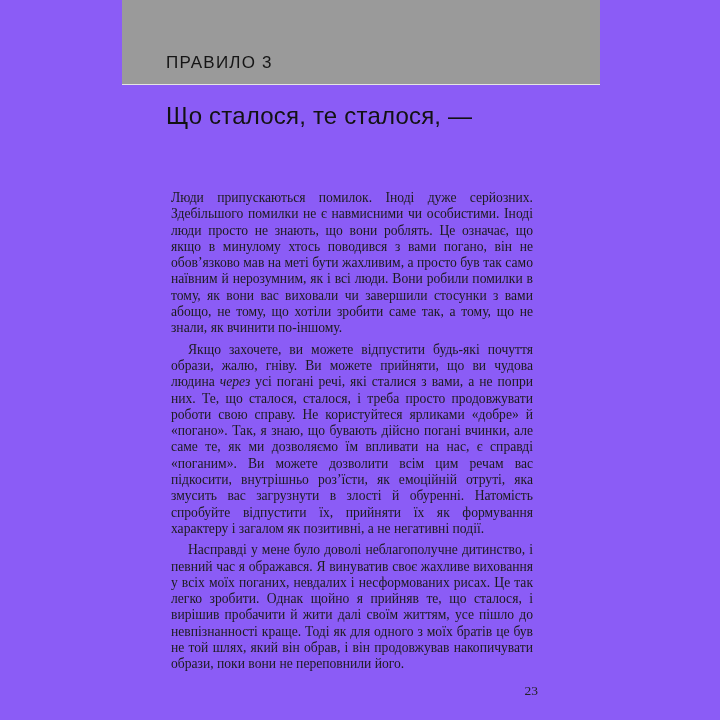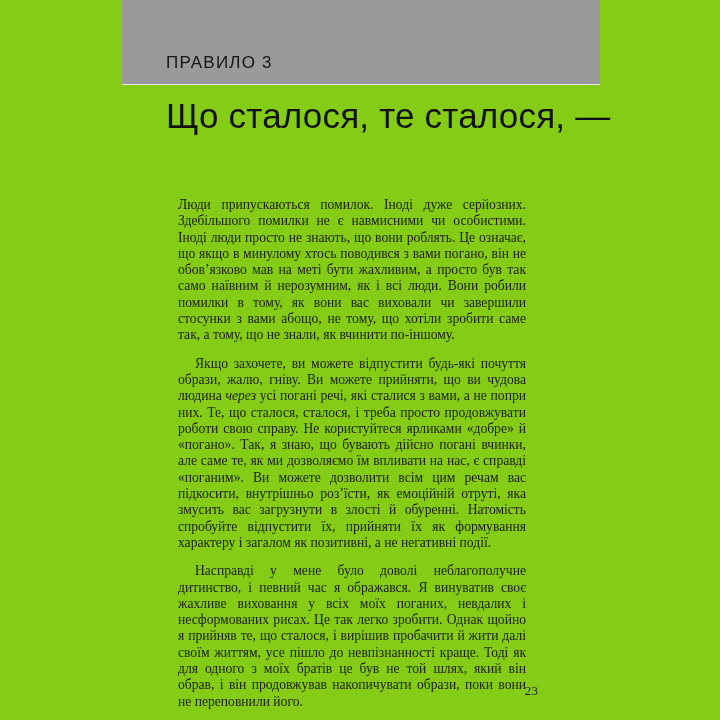--- a/index.html
+++ b/index.html
@@ -9,21 +9,21 @@
   }
   body {
     width: 720px;
     height: 720px;
     overflow: hidden;
   }
   .page {
     position: relative;
     width: 720px;
     height: 720px;
-    background: #84cc16;
+    background: #8b5cf6;
     font-family: "Liberation Serif", serif;
     color: #1c1c1c;
   }
   .band {
     position: absolute;
     left: 122px;
     top: 0;
     width: 478px;
     height: 84px;
     background: #9a9a9a;
@@ -41,41 +41,41 @@
     white-space: nowrap;
   }
   .title {
     position: absolute;
     left: 166px;
     top: 98px;
     width: 420px;
     margin: 0;
     font-family: "Liberation Sans", sans-serif;
     font-weight: normal;
-    font-size: 35px;
+    font-size: 24px;
     line-height: 35px;
     letter-spacing: 0.2px;
     color: #121212;
   }
   .title-line {
     display: block;
     white-space: nowrap;
   }
   .body-text {
     position: absolute;
     left: 166px;
     top: 185px;
     width: 372px;
     font-size: 13.6px;
     line-height: 16.3px;
     text-align: justify;
     color: #1c1c1c;
   }
   .para {
-    margin: 12px;
+    margin: 5px;
     padding: 0;
   }
   .para.indent {
     text-indent: 17px;
   }
   .para em {
   }
   .page-number {
     position: absolute;
     left: 166px;

